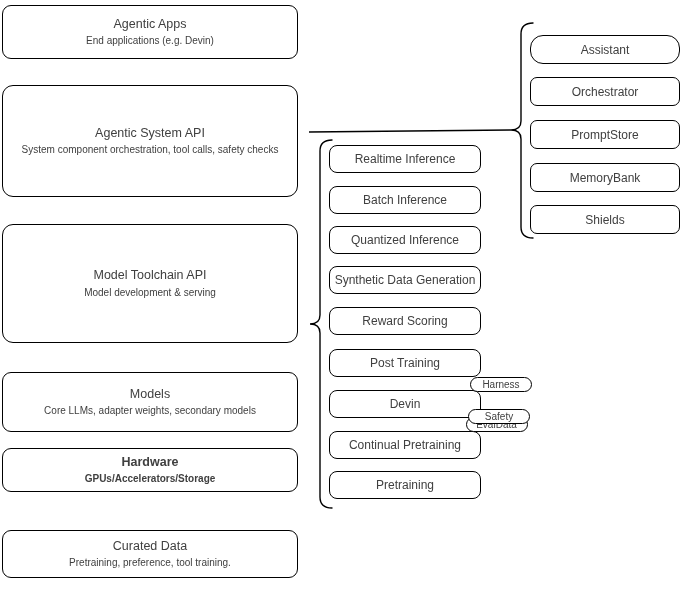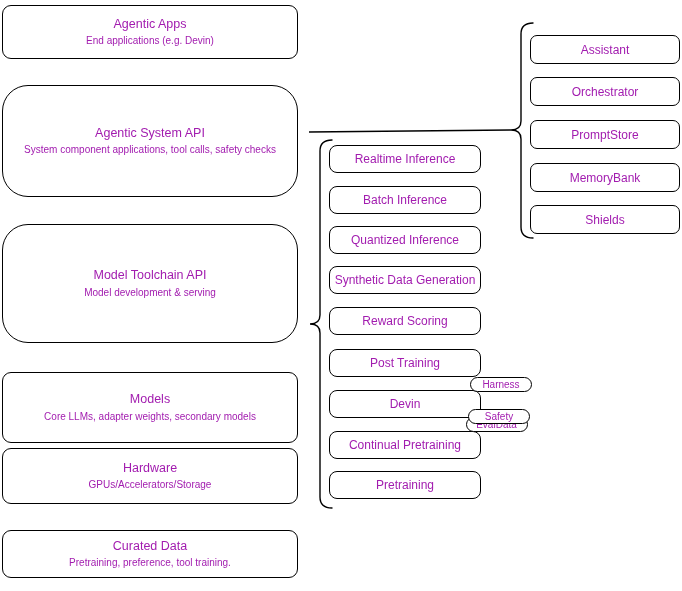--- a/index.html
+++ b/index.html
@@ -2,21 +2,21 @@
 <html><head>
 <meta charset="utf-8">
 <style>
   html, body { margin: 0; padding: 0; background: #ffffff; }
   .canvas {
     position: relative;
     width: 682px;
     height: 591px;
     background: #ffffff;
     font-family: "Liberation Sans", sans-serif;
-    color: #a21caf;
+    color: #404040;
     overflow: hidden;
   }
   .connectors {
     position: absolute;
     left: 0; top: 0;
     width: 682px; height: 591px;
     z-index: 0;
   }
   .node {
     position: absolute;
@@ -28,21 +28,21 @@
     display: flex;
     flex-direction: column;
     align-items: center;
     justify-content: center;
     text-align: center;
     z-index: 1;
   }
   .node .title { font-size: 12.5px; line-height: 1.15; }
   .node .subtitle { font-size: 10px; line-height: 1.2; margin-top: 4px; }
   .r-small { border-radius: 9px; }
-  .r-large { border-radius: 26px; }
+  .r-large { border-radius: 11px; }
   .item {
     position: absolute;
     left: 329px;
     width: 152px;
     height: 28px;
     box-sizing: border-box;
     border: 1.4px solid #000000;
     border-radius: 8px;
     background: #ffffff;
     display: flex;
@@ -98,34 +98,34 @@
     <path d="M 332 140 Q 320 140 320 151 L 320 315 Q 320 324 310 324 Q 320 324 320 333 L 320 497 Q 320 508 332 508" stroke="#000000" stroke-width="1.4" fill="none" stroke-linecap="round"></path>
   </svg>
 
   <div class="node r-small" style="top:5px; height:54px;">
     <div class="title">Agentic Apps</div>
     <div class="subtitle">End applications (e.g. Devin)</div>
   </div>
 
   <div class="node r-large" style="top:85px; height:112px;">
     <div class="title">Agentic System API</div>
-    <div class="subtitle">System component applications, tool calls, safety checks</div>
+    <div class="subtitle">System component orchestration, tool calls, safety checks</div>
   </div>
 
   <div class="node r-large" style="top:224px; height:119px;">
     <div class="title">Model Toolchain API</div>
     <div class="subtitle">Model development &amp; serving</div>
   </div>
 
-  <div class="node r-small" style="top:372px; height:71px;">
+  <div class="node r-small" style="top:372px; height:60px;">
     <div class="title">Models</div>
     <div class="subtitle">Core LLMs, adapter weights, secondary models</div>
   </div>
 
-  <div class="node r-small" style="top:448px; height:56px;">
+  <div class="node r-small" style="top:448px; height:44px;font-weight:bold;">
     <div class="title">Hardware</div>
     <div class="subtitle">GPUs/Accelerators/Storage</div>
   </div>
 
   <div class="node r-small" style="top:530px; height:48px;">
     <div class="title">Curated Data</div>
     <div class="subtitle">Pretraining, preference, tool training.</div>
   </div>
 
   <div class="item" style="top:145px;">Realtime Inference</div>
@@ -135,19 +135,19 @@
   <div class="item" style="top:307px;">Reward Scoring</div>
   <div class="item" style="top:349px;">Post Training</div>
   <div class="item" style="top:390px;">Devin</div>
   <div class="item" style="top:431px;">Continual Pretraining</div>
   <div class="item" style="top:471px;">Pretraining</div>
 
   <div class="pill" style="left:470px; top:376.5px;">Harness</div>
   <div class="pill" style="left:465.5px; top:372px;margin-top:45px;">EvalData</div>
   <div class="pill" style="left:468px; top:409px;">Safety</div>
 
-  <div class="comp" style="top:35px;">Assistant</div>
+  <div class="comp" style="top:35px;border-radius:13px;">Assistant</div>
   <div class="comp" style="top:120px;">PromptStore</div>
   <div class="comp" style="top:77px;">Orchestrator</div>
   <div class="comp" style="top:163px;">MemoryBank</div>
   <div class="comp" style="top:205px;">Shields</div>
 
 </div>
 
 </body></html>

